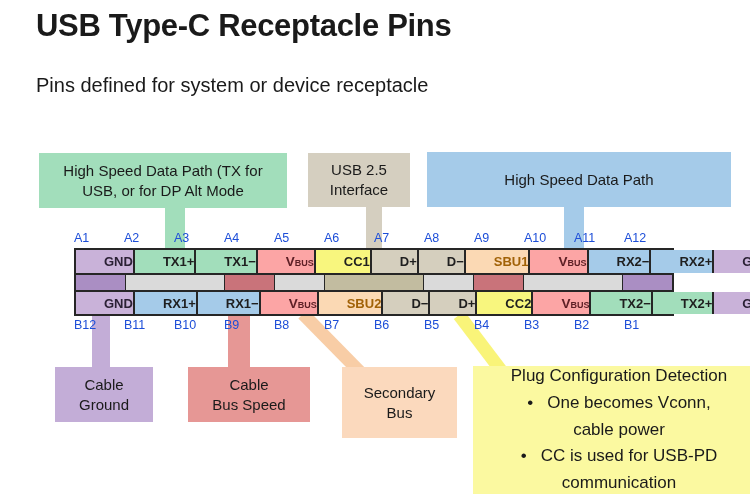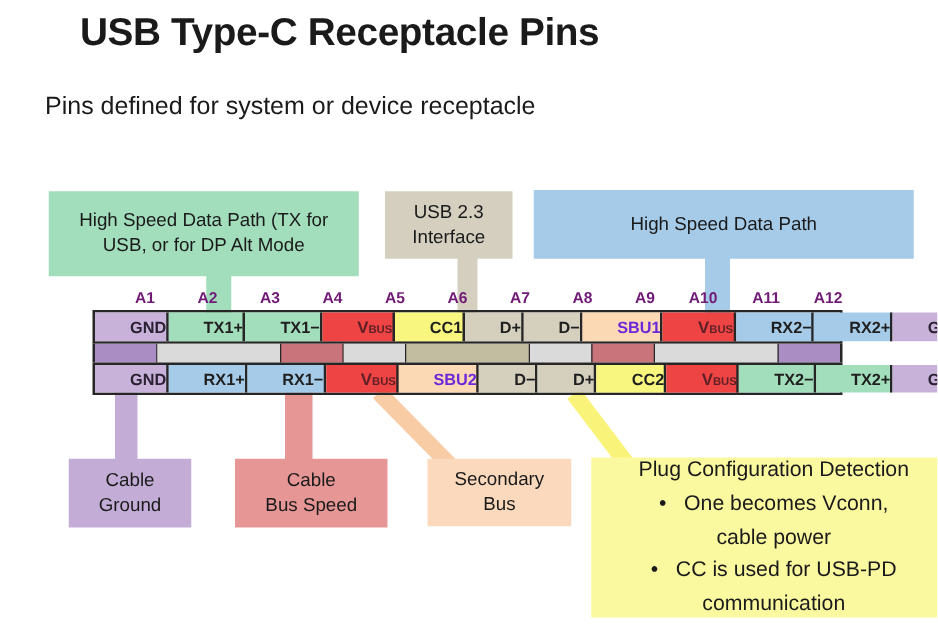--- a/index.html
+++ b/index.html
@@ -1,67 +1,67 @@
 <!DOCTYPE html>
 <html><head>
 <meta charset="utf-8">
 <style>
   html,body{margin:0;padding:0;background:#fff;}
   #slide{position:relative;width:750px;height:500px;background:#ffffff;overflow:hidden;
          font-family:"Liberation Sans", sans-serif;color:#1a1a1a;}
   .abs{position:absolute;}
 
   
-  #title{left:36px;top:8px;font-size:31px;font-weight:bold;letter-spacing:-0.3px;margin-left:28px;}
+  #title{left:36px;top:8px;font-size:31px;font-weight:bold;letter-spacing:-0.3px;}
   #subtitle{left:36px;top:74px;font-size:20px;font-weight:400;}
 
   
   .co{position:absolute;display:flex;flex-direction:column;justify-content:center;
       text-align:center;font-size:15px;line-height:1.32;z-index:3;}
-  #co-tx{left:39px;top:153px;width:248px;height:68px;background:#a2debb;}
+  #co-tx{left:39px;top:153px;width:248px;height:55px;background:#a2debb;}
   #co-usb2{left:308px;top:153px;width:102px;height:54px;background:#d5cfc0;}
   #co-rx{left:427px;top:152px;width:304px;height:55px;background:#a5cbe9;}
   #co-ground{left:55px;top:367px;width:98px;height:55px;background:#c3add7;}
   #co-power{left:188px;top:367px;width:122px;height:55px;background:#e69795;}
-  #co-sbu{left:342px;top:367px;width:115px;height:54px;background:#fbd9bd;}
+  #co-sbu{left:342px;top:367px;width:115px;height:71px;background:#fbd9bd;}
   #co-cc{left:473px;top:366px;width:292px;height:128px;background:#fbf9a0;
          font-size:17px;line-height:1.58;}
   #co-cc .bullet{display:inline-block;margin:0 14px 0 0;}
 
   
   .stem{position:absolute;z-index:1;}
   #stem-tx{left:165px;top:205px;width:20px;height:46px;background:#a2debb;}
   #stem-usb2{left:366px;top:205px;width:16px;height:46px;background:#d5cfc0;}
   #stem-rx{left:564px;top:204px;width:20px;height:47px;background:#a5cbe9;}
   #stem-gnd{left:92px;top:314px;width:18px;height:55px;background:#c3add7;}
   #stem-vbus{left:228px;top:314px;width:22px;height:55px;background:#e69795;}
   #diag-svg{left:0;top:0;z-index:1;}
 
   
   .lblrow{position:absolute;left:74px;width:600px;display:flex;z-index:2;}
   #row-a-labels{top:231px;}
   #row-b-labels{top:318px;}
-  .lbl{flex:1;text-align:right;font-weight:bold;font-size:12.5px;color:#701a75;}
+  .lbl{flex:1;text-align:left;font-weight:normal;font-size:12.5px;color:#1d4ed8;}
 
   
   .pinrow{position:absolute;left:74px;width:600px;display:flex;box-sizing:border-box;
           border:2px solid #262626;z-index:2;}
   #row-a{top:248px;height:27px;}
   #row-b{top:290px;height:26px;}
   .cell{flex:1;border-right:2px solid #262626;display:flex;align-items:center;
         justify-content:center;font-weight:bold;font-size:13px;color:#1f1f1f;
         white-space:nowrap;padding-left:28px;}
   .cell:last-child{border-right:none;}
   .c-gnd{background:#c9b2d9;color:#2b2135;}
   .c-grn{background:#a2debb;text-align:center;}
   .c-blu{background:#a5cbe9;}
-  .c-red{background:#ef4444;}
+  .c-red{background:#fca5a5;}
   .c-yel{background:#f8f67e;justify-content:center;}
   .c-tan{background:#d5cfbe;}
-  .c-pch{background:#fbd9b4;color:#6d28d9;}
+  .c-pch{background:#fbd9b4;color:#a16207;}
   .vwrap{display:inline;}
   .vmain{font-size:13.5px;color:#5e2026;}
   .vsub{font-size:9px;color:#5e2026;}
 
   
   #row-mid{position:absolute;left:74px;top:275px;width:600px;height:15px;display:flex;
            box-sizing:border-box;border-left:2px solid #262626;border-right:2px solid #262626;
            z-index:2;}
   .mseg{height:100%;box-sizing:border-box;}
   .w1{flex:1;} .w2{flex:2;}
@@ -89,21 +89,21 @@
   <div class="stem" id="stem-usb2"></div>
   <div class="stem" id="stem-rx"></div>
   <div class="stem" id="stem-gnd"></div>
   <div class="stem" id="stem-vbus"></div>
 
   <div class="co" id="co-tx">
     <div>High Speed Data Path (TX for</div>
     <div>USB, or for DP Alt Mode</div>
   </div>
   <div class="co" id="co-usb2">
-    <div>USB 2.3</div>
+    <div>USB 2.5</div>
     <div>Interface</div>
   </div>
   <div class="co" id="co-rx">
     <div>High Speed Data Path</div>
   </div>
 
   <div class="lblrow" id="row-a-labels">
     <div class="lbl">A1</div>
     <div class="lbl">A2</div>
     <div class="lbl">A3</div>
@@ -201,20 +201,34 @@
         <span>TX2−</span>
       </div>
     <div class="cell c-grn">
         <span>TX2+</span>
       </div>
     <div class="cell c-gnd">
         <span>GND</span>
       </div>
   </div>
 
+  <div class="lblrow" id="row-b-labels">
+    <div class="lbl">B12</div>
+    <div class="lbl">B11</div>
+    <div class="lbl">B10</div>
+    <div class="lbl">B9</div>
+    <div class="lbl">B8</div>
+    <div class="lbl">B7</div>
+    <div class="lbl">B6</div>
+    <div class="lbl">B5</div>
+    <div class="lbl">B4</div>
+    <div class="lbl">B3</div>
+    <div class="lbl">B2</div>
+    <div class="lbl">B1</div>
+  </div>
 
   <div class="co" id="co-ground">
     <div>Cable</div>
     <div>Ground</div>
   </div>
   <div class="co" id="co-power">
     <div>Cable</div>
     <div>Bus Speed</div>
   </div>
   <div class="co" id="co-sbu">

